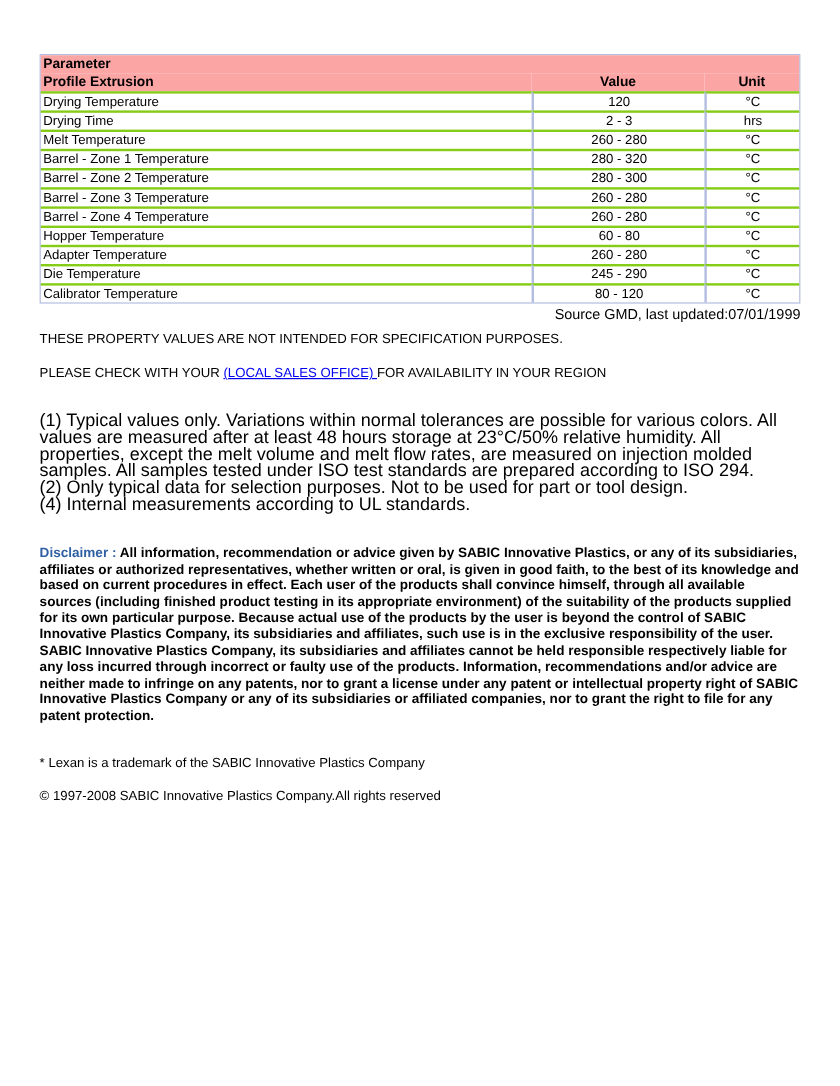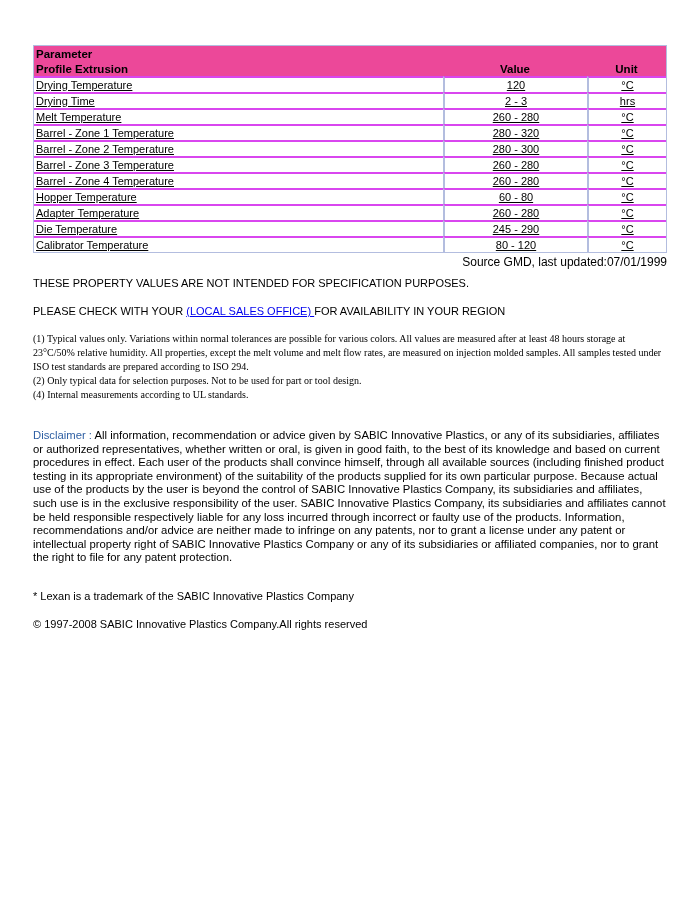--- a/index.html
+++ b/index.html
@@ -6,38 +6,37 @@
   body {
     width: 700px; height: 905px; position: relative; overflow: hidden;
     font-family: "Liberation Sans", sans-serif; color: #000;
   }
   .page { position: absolute; left: 33px; top: 45px; width: 634px; }
   table.props {
     width: 634px; border-collapse: separate; border-spacing: 0;
     border: 1px solid #b3bddf; font-size: 11px;
   }
   table.props th {
-    background: #ec4899; font-weight: bold; font-size: 11.5px;
+    background: #fca5a5; font-weight: bold; font-size: 11.5px;
     height: 15px; padding: 0 2px; text-align: left; vertical-align: middle;
   }
   table.props th.c { text-align: center; }
   table.props td {
-    height: 14px; padding: 0 2px; border-top: 2px solid #d946ef;
+    height: 14px; padding: 0 2px; border-top: 2px solid #84cc16;
     vertical-align: middle;
-    text-decoration: underline;
   }
   table.props td + td { border-left: 2px solid #b3bddf; text-align: center; }
   .col-param { width: 405px; }
   .col-value { width: 140px; }
   .source { text-align: right; font-size: 12px; margin-top: 2px; }
   .para { font-size: 11px; margin-top: 16px; line-height: 14px; }
   .para a { color: #0000ee; text-decoration: underline; }
-  .notes { font-size: 10px; line-height: 14px; margin-top: 14px; font-family: Liberation Serif, serif; }
+  .notes { font-size: 15px; line-height: 14px; margin-top: 26px; }
   .disclaimer {
-    font-size: 11.3px; font-weight: normal; line-height: 13.6px; margin-top: 27px;
+    font-size: 11.3px; font-weight: bold; line-height: 13.6px; margin-top: 27px;
   }
   .disclaimer .label { color: #2e5fa3; }
 </style>
 </head>
 <body>
 
 <div class="page">
   <table class="props">
     <thead>
       <tr>

